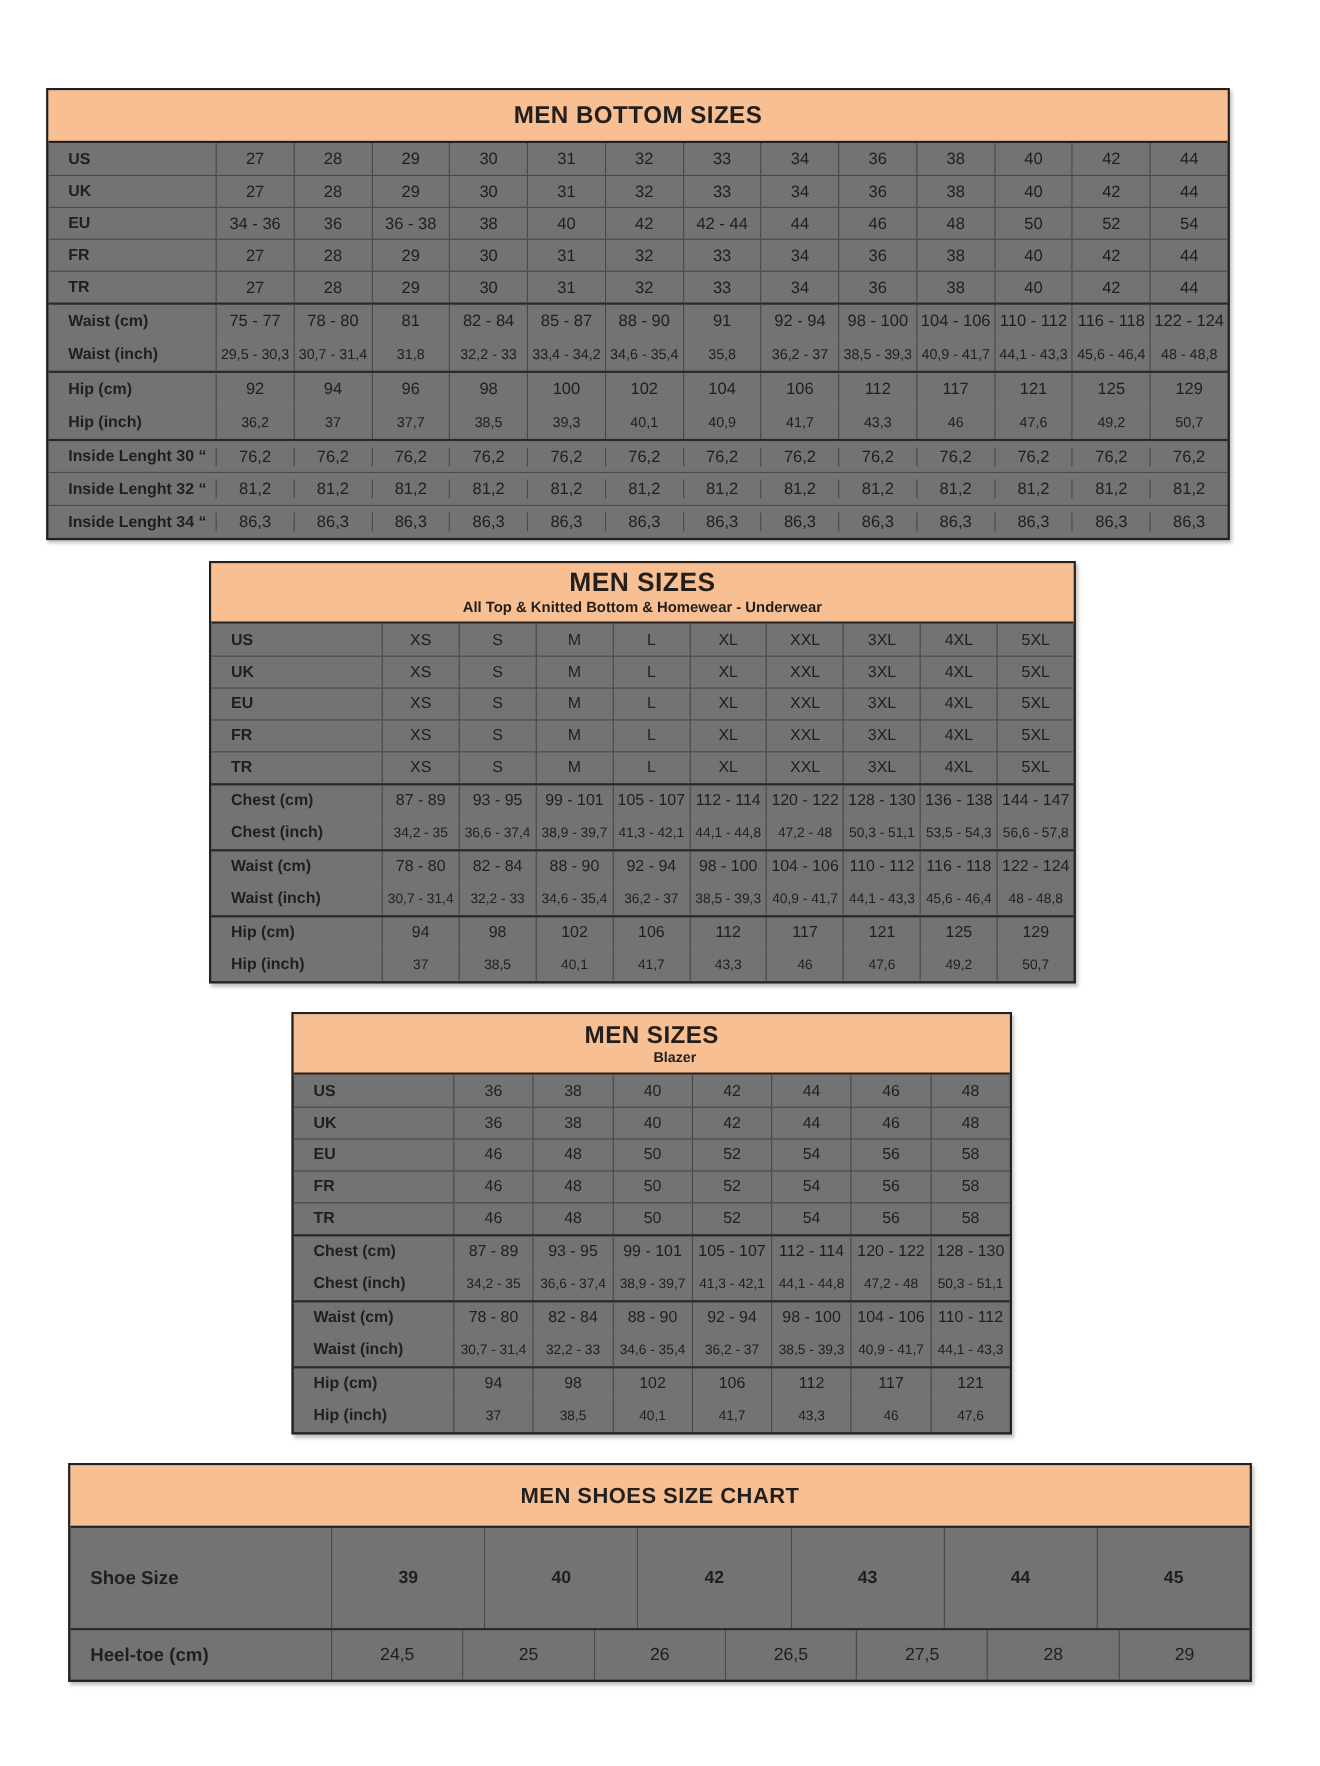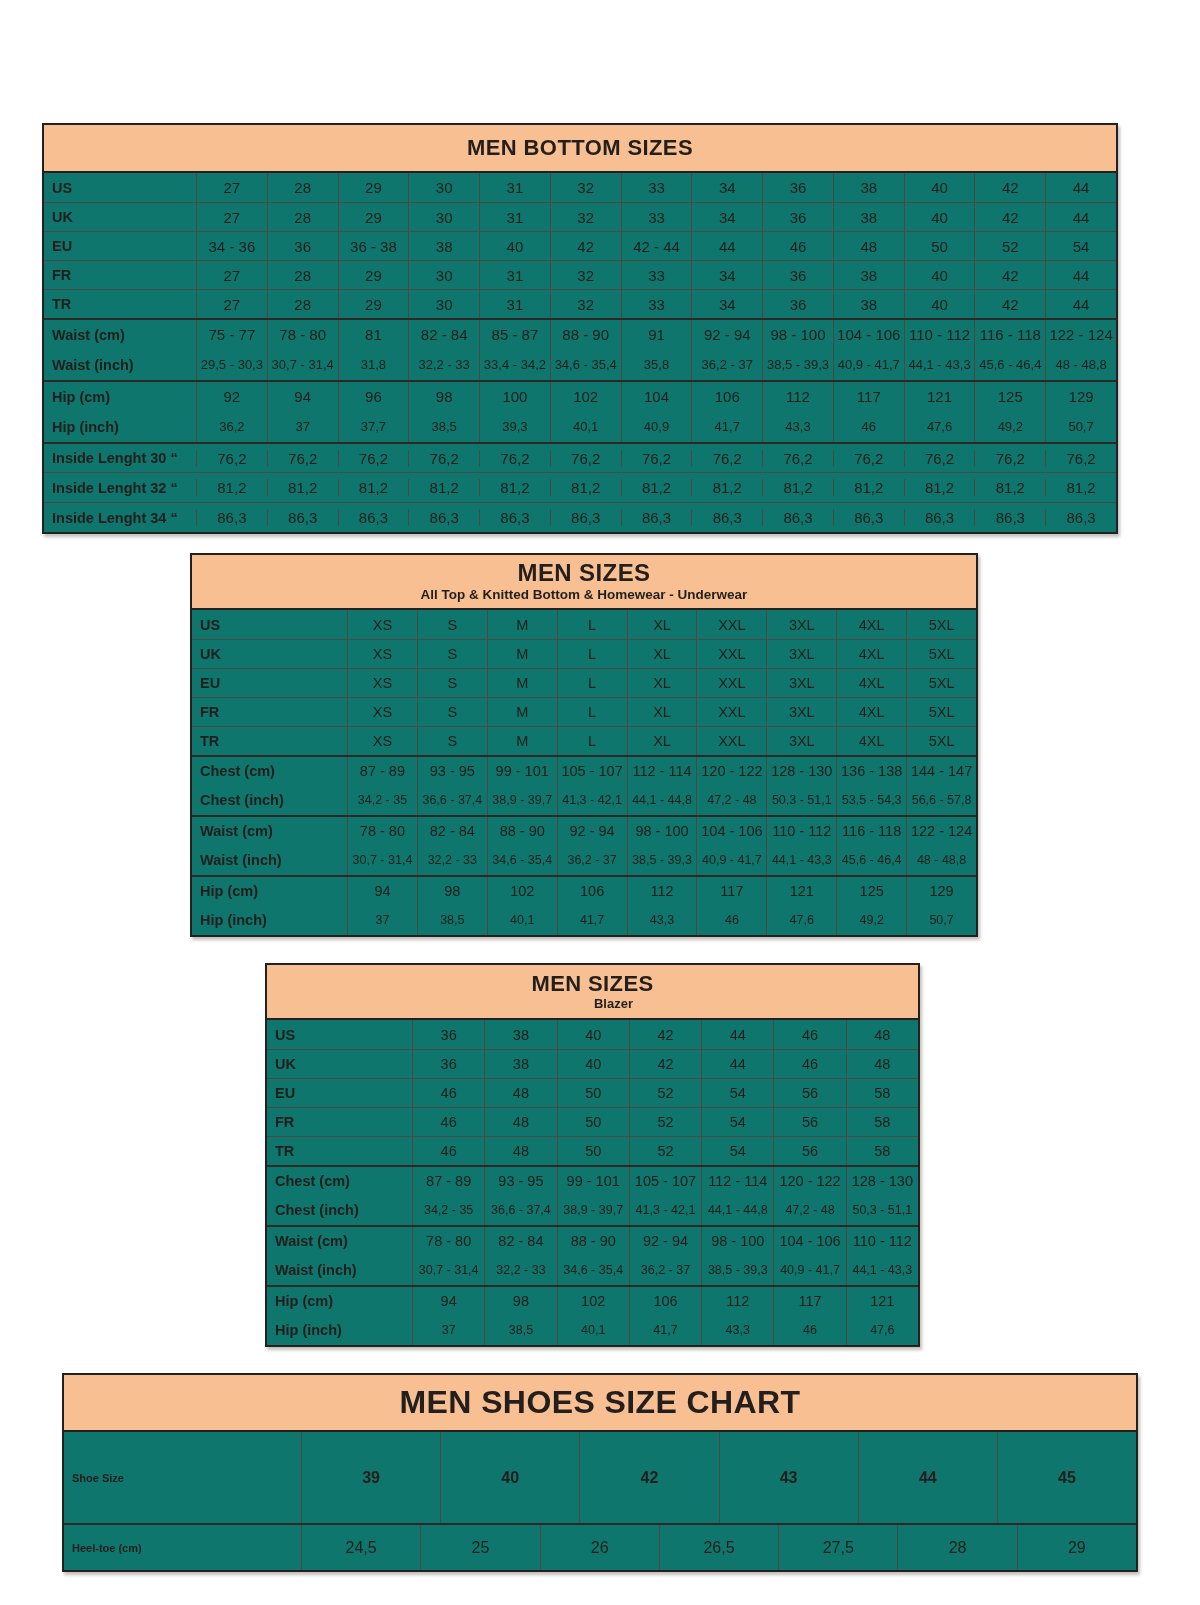--- a/index.html
+++ b/index.html
@@ -1,41 +1,40 @@
 <!DOCTYPE html>
 <html><head>
 <meta charset="utf-8">
 <style>
   html,body{margin:0;padding:0;}
   body{
     width:1200px;height:1605px;position:relative;background:#ffffff;
     font-family:"Liberation Sans", sans-serif;color:#211e1b;
   }
   .tbl{
-    position:absolute;background:#0f766e;border:2px solid #222020;
+    position:absolute;background:#737373;border:2px solid #222020;
     box-shadow:2px 3px 3px rgba(125,112,102,.45);
     box-sizing:border-box;
-    margin-top:43px;
   }
   .thead{
     background:#f8bf93;border-bottom:2px solid #222020;
     display:flex;flex-direction:column;justify-content:center;align-items:center;
     box-sizing:border-box;
   }
   .title{font-weight:bold;letter-spacing:.4px;color:#231f1c;line-height:1.1;}
   .sub{font-weight:bold;color:#231f1c;line-height:1.2;}
   .sub:empty{display:none;}
   .tbody{display:block;}
   .r{display:flex;align-items:stretch;border-top:1px solid #4b4845;box-sizing:border-box;}
   .tbody .r:first-child{border-top:none;}
   .gs{border-top:2px solid #2b2825;}
   .pb{border-top:none;}
   .lab{
     width:var(--lw);flex:0 0 var(--lw);box-sizing:border-box;
-    display:flex;align-items:center;padding-left:8px;
+    display:flex;align-items:center;padding-left:18px;
     font-weight:bold;
   }
   .c{
     flex:1 1 0;display:flex;align-items:center;justify-content:center;
     border-left:1px solid #4b4845;text-align:center;box-sizing:border-box;
     padding:0 2px;white-space:nowrap;overflow:hidden;
   }
   .bc .c{font-weight:bold;}
 
   
@@ -64,24 +63,24 @@
   .t3 .title{font-size:22px;}
   .t3 .sub{font-size:13px;padding-left:42px;}
   .t3 .r{height:29px;}
   .t3 .pt,.t3 .pb{height:30px;}
   .t3 .small .c{font-size:12.5px;}
   .t3 .lab{font-size:14.5px;}
 
   
   .t4{left:62px;top:1330px;width:1076px;--lw:237px;font-size:16px;}
   .t4 .thead{height:57px;}
-  .t4 .title{font-size:32px;}
+  .t4 .title{font-size:20px;}
   .t4 .tbody .r:nth-child(1){height:91px;}
   .t4 .tbody .r:nth-child(2){height:47px;}
-  .t4 .lab{font-size:11px;}
+  .t4 .lab{font-size:17px;}
 </style>
 </head>
 <body>
 
 <section class="tbl t1">
   <header class="thead">
     <span class="title">MEN BOTTOM SIZES</span>
 
   </header>
   <div class="tbody">

